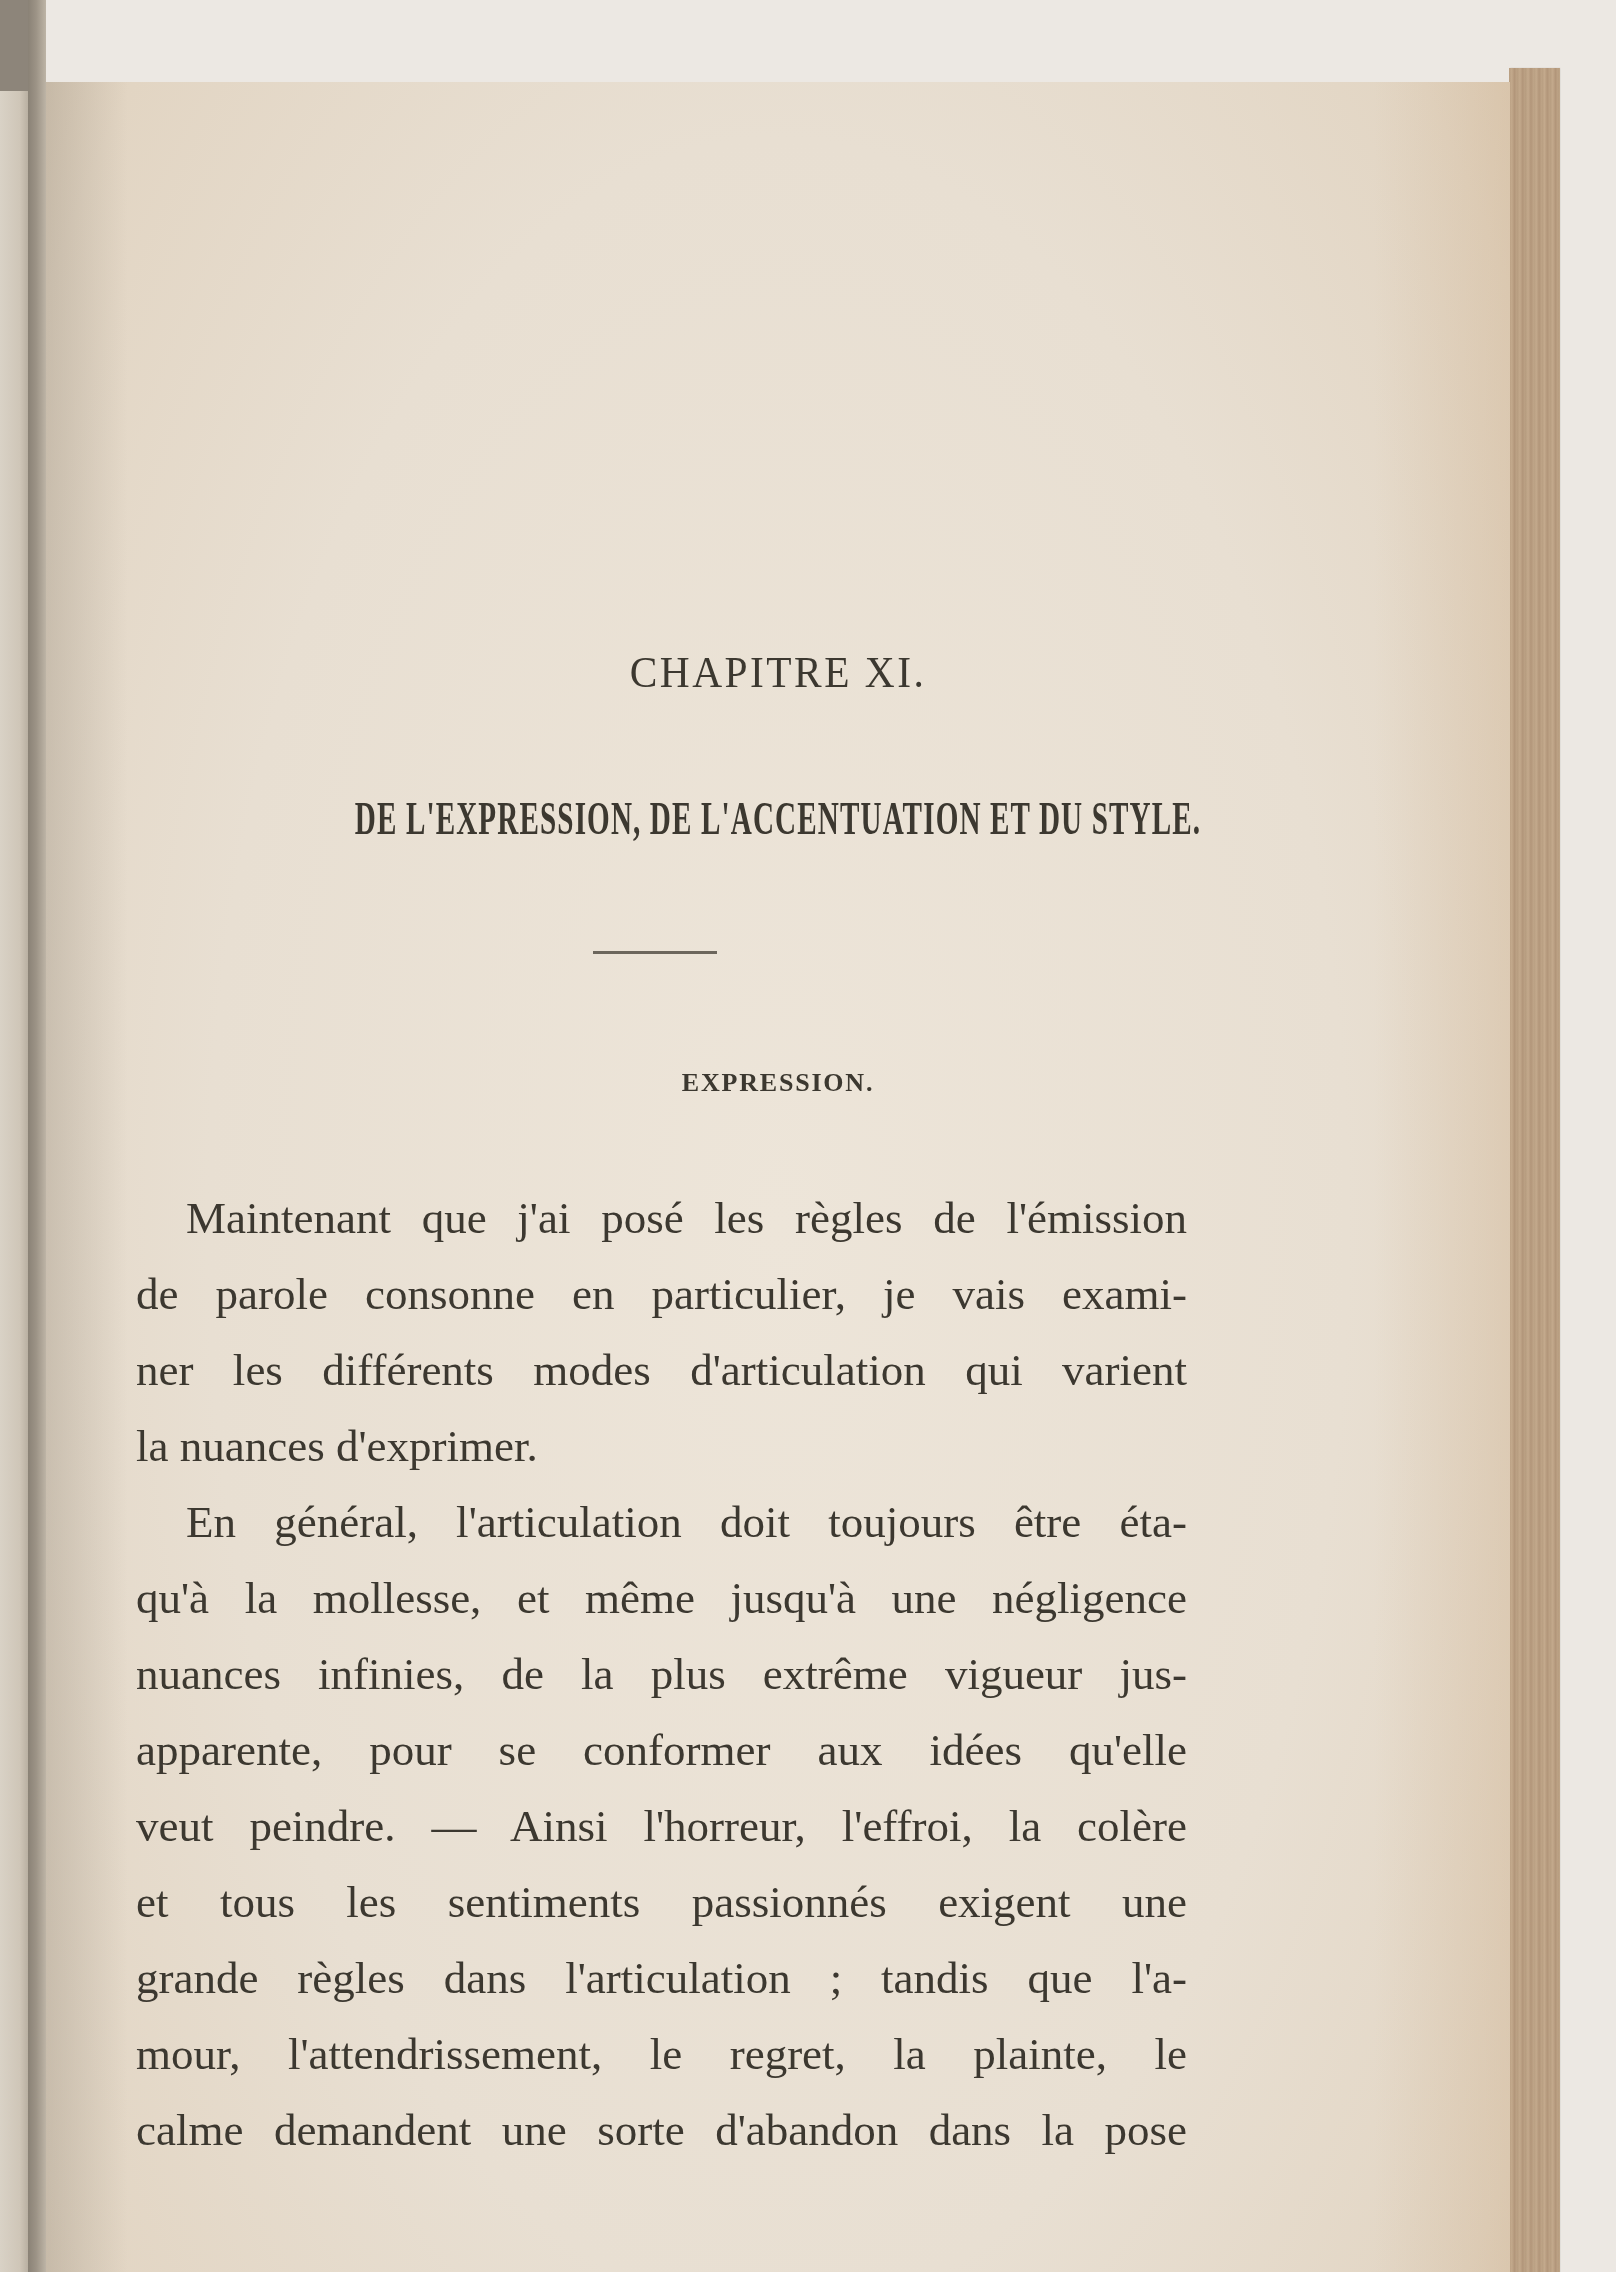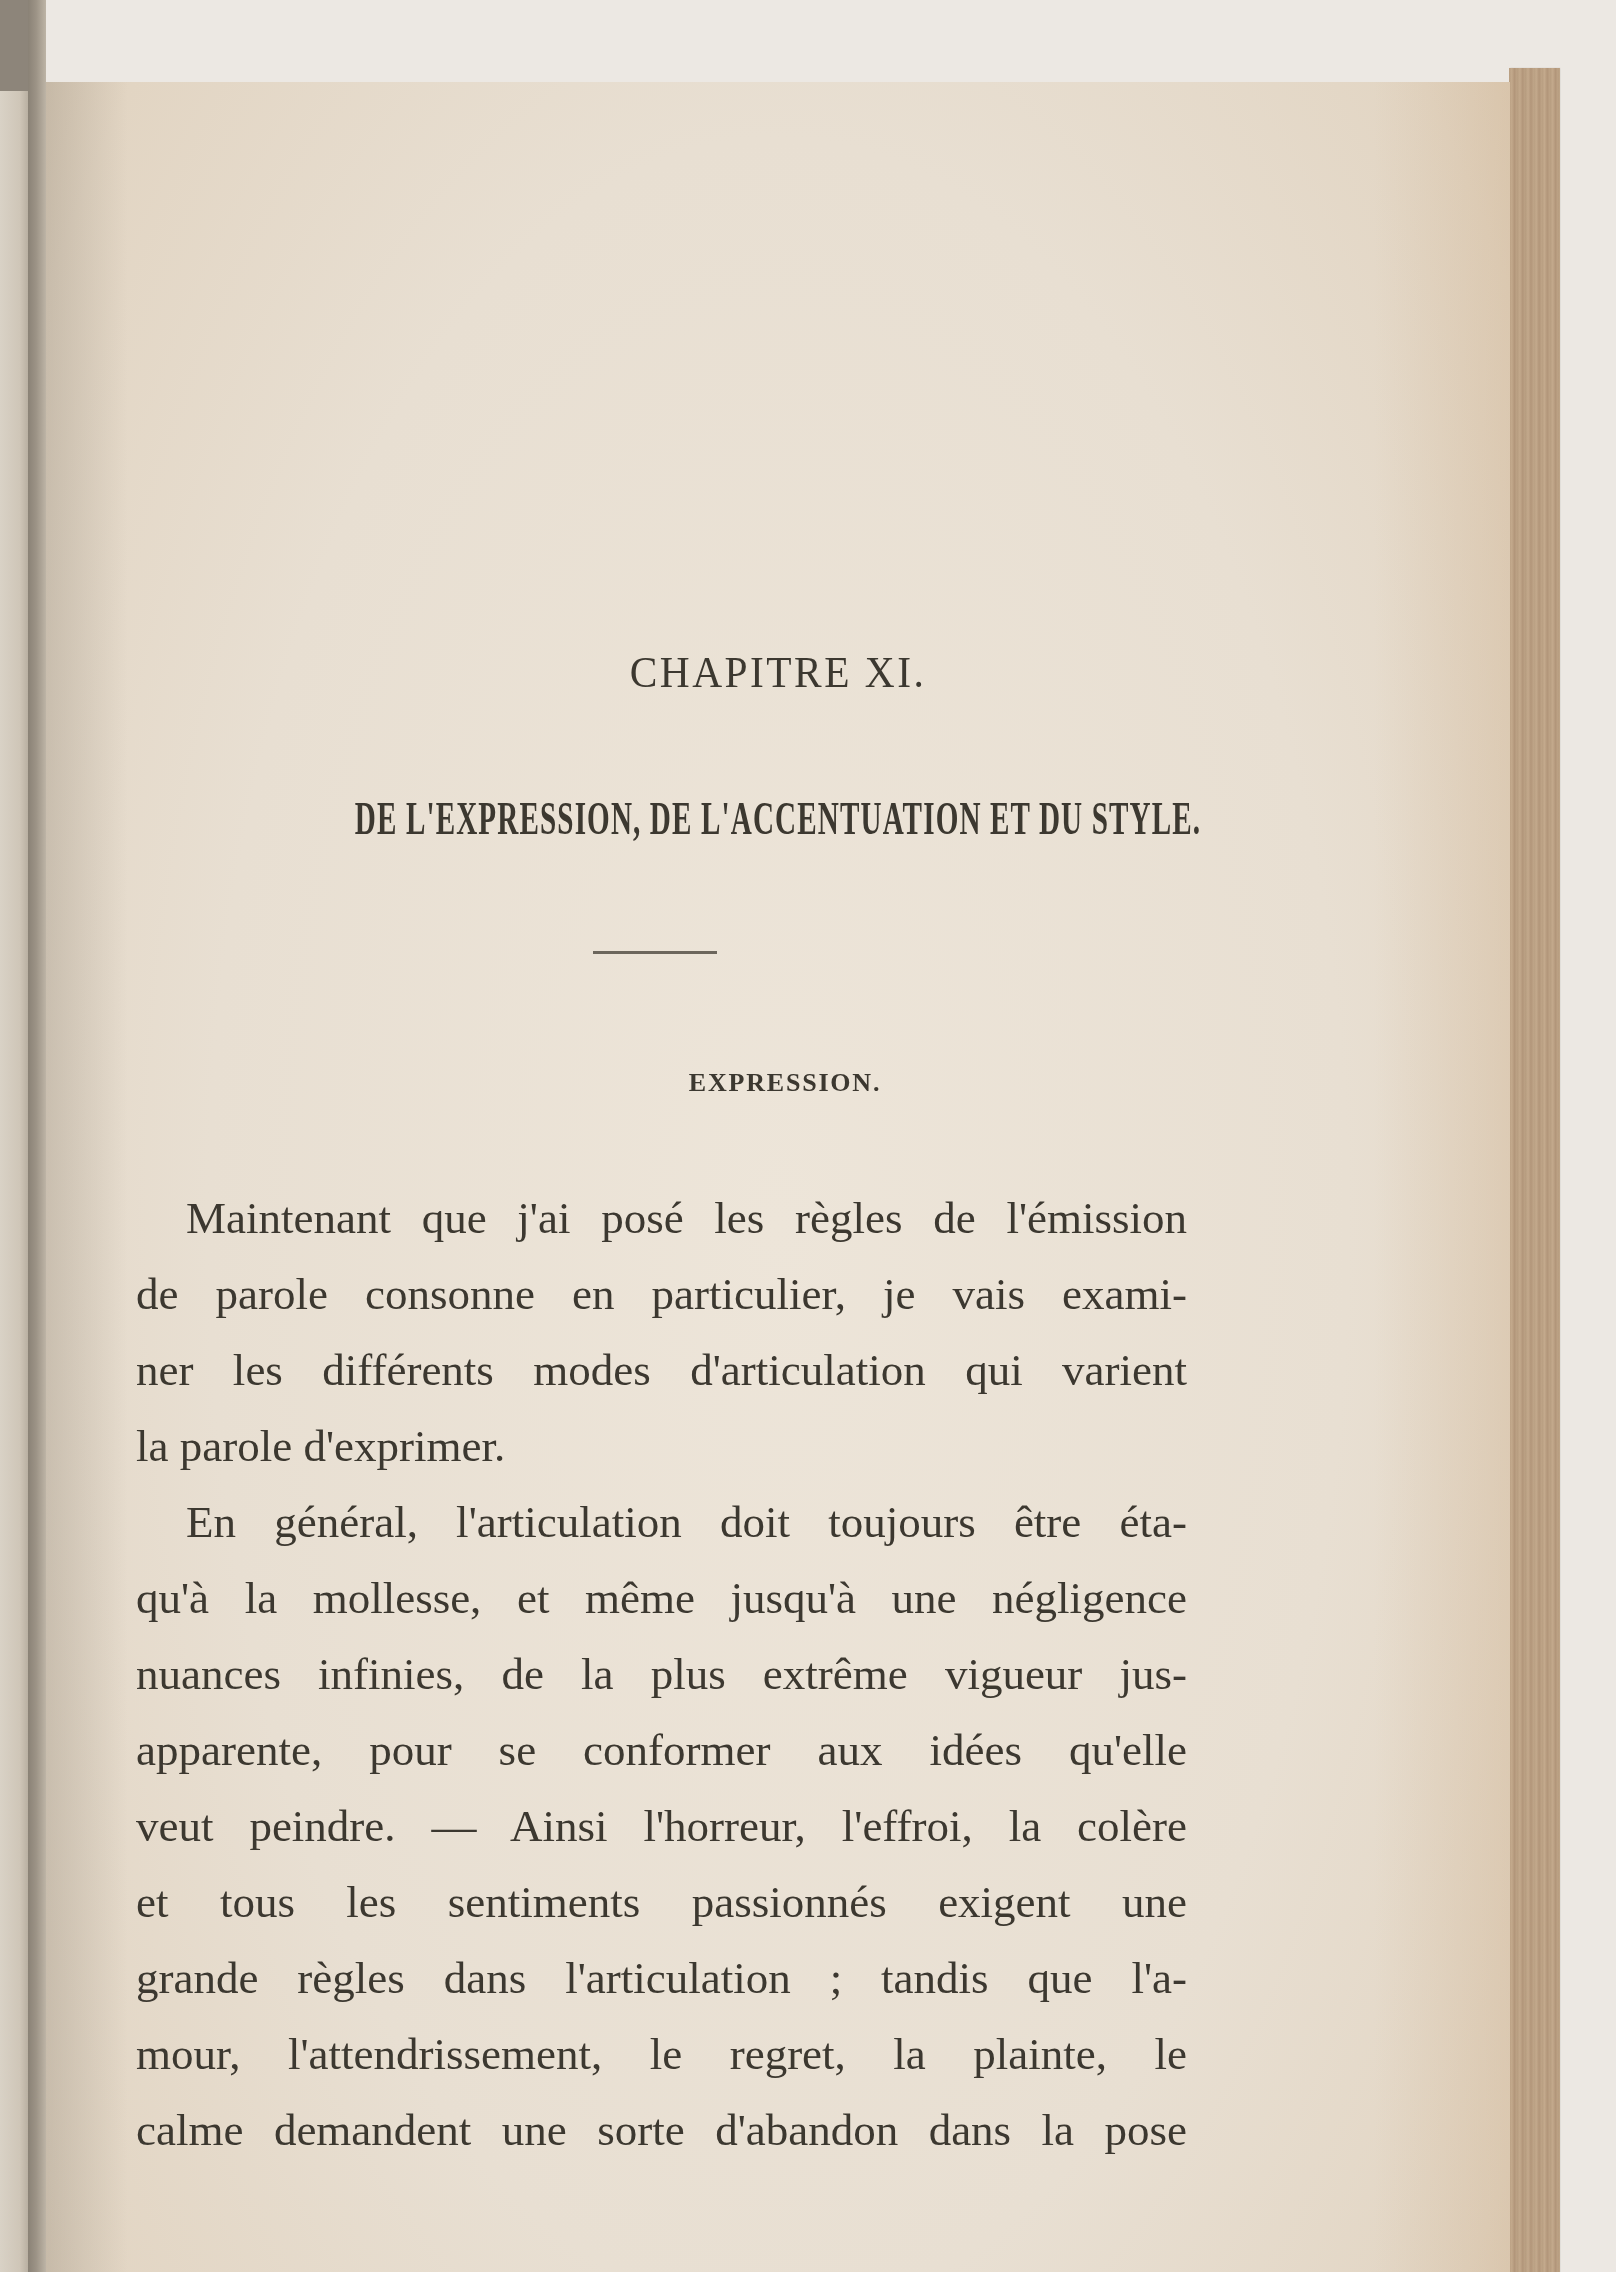--- a/index.html
+++ b/index.html
@@ -49,21 +49,21 @@
     position:absolute; left:0; width:100%; top:709px; text-align:center;
     font-family:"Liberation Serif","DejaVu Serif",serif; font-weight:bold;
     font-size:47px; letter-spacing:1.8px; transform:scaleX(0.62);
     white-space:nowrap;
   }
   .rule {
     position:absolute; left:547px; top:869px; width:124px; height:2.7px;
     background:#6c665c;
   }
   .section-heading {
-    position:absolute; left:7px; width:100%; top:986px; text-align:center;
+    position:absolute; left:0; width:100%; top:986px; text-align:center;
     font-family:"Liberation Serif","DejaVu Serif",serif; font-weight:bold;
     font-size:26px; letter-spacing:1.8px;
   }
   .body-text {
     position:absolute; left:90px; top:1098px; width:1051px;
     font-family:"Liberation Serif","DejaVu Serif",serif;
     font-size:45px; line-height:76px;
   }
   .line {
     display:block; white-space:nowrap; text-align:justify;
@@ -87,21 +87,21 @@
 
   <div class="chapter-title ink">CHAPITRE XI.</div>
   <div class="chapter-subtitle ink">DE L'EXPRESSION, DE L'ACCENTUATION ET DU STYLE.</div>
   <div class="rule"></div>
   <div class="section-heading ink">EXPRESSION.</div>
 
   <div class="body-text ink">
     <span class="line indent">Maintenant que j'ai posé les règles de l'émission</span>
     <span class="line">de parole consonne en particulier, je vais exami-</span>
     <span class="line">ner les différents modes d'articulation qui varient</span>
-    <span class="line last">la parole d'exprimer.</span>
+    <span class="line last">la nuances d'exprimer.</span>
     <span class="line indent">En général, l'articulation doit toujours être éta-</span>
     <span class="line">qu'à la mollesse, et même jusqu'à une négligence</span>
     <span class="line">nuances infinies, de la plus extrême vigueur jus-</span>
     <span class="line">apparente, pour se conformer aux idées qu'elle</span>
     <span class="line">veut peindre. — Ainsi l'horreur, l'effroi, la colère</span>
     <span class="line">et tous les sentiments passionnés exigent une</span>
     <span class="line">grande règles dans l'articulation ; tandis que l'a-</span>
     <span class="line">mour, l'attendrissement, le regret, la plainte, le</span>
     <span class="line">calme demandent une sorte d'abandon dans la pose</span>
   </div>

